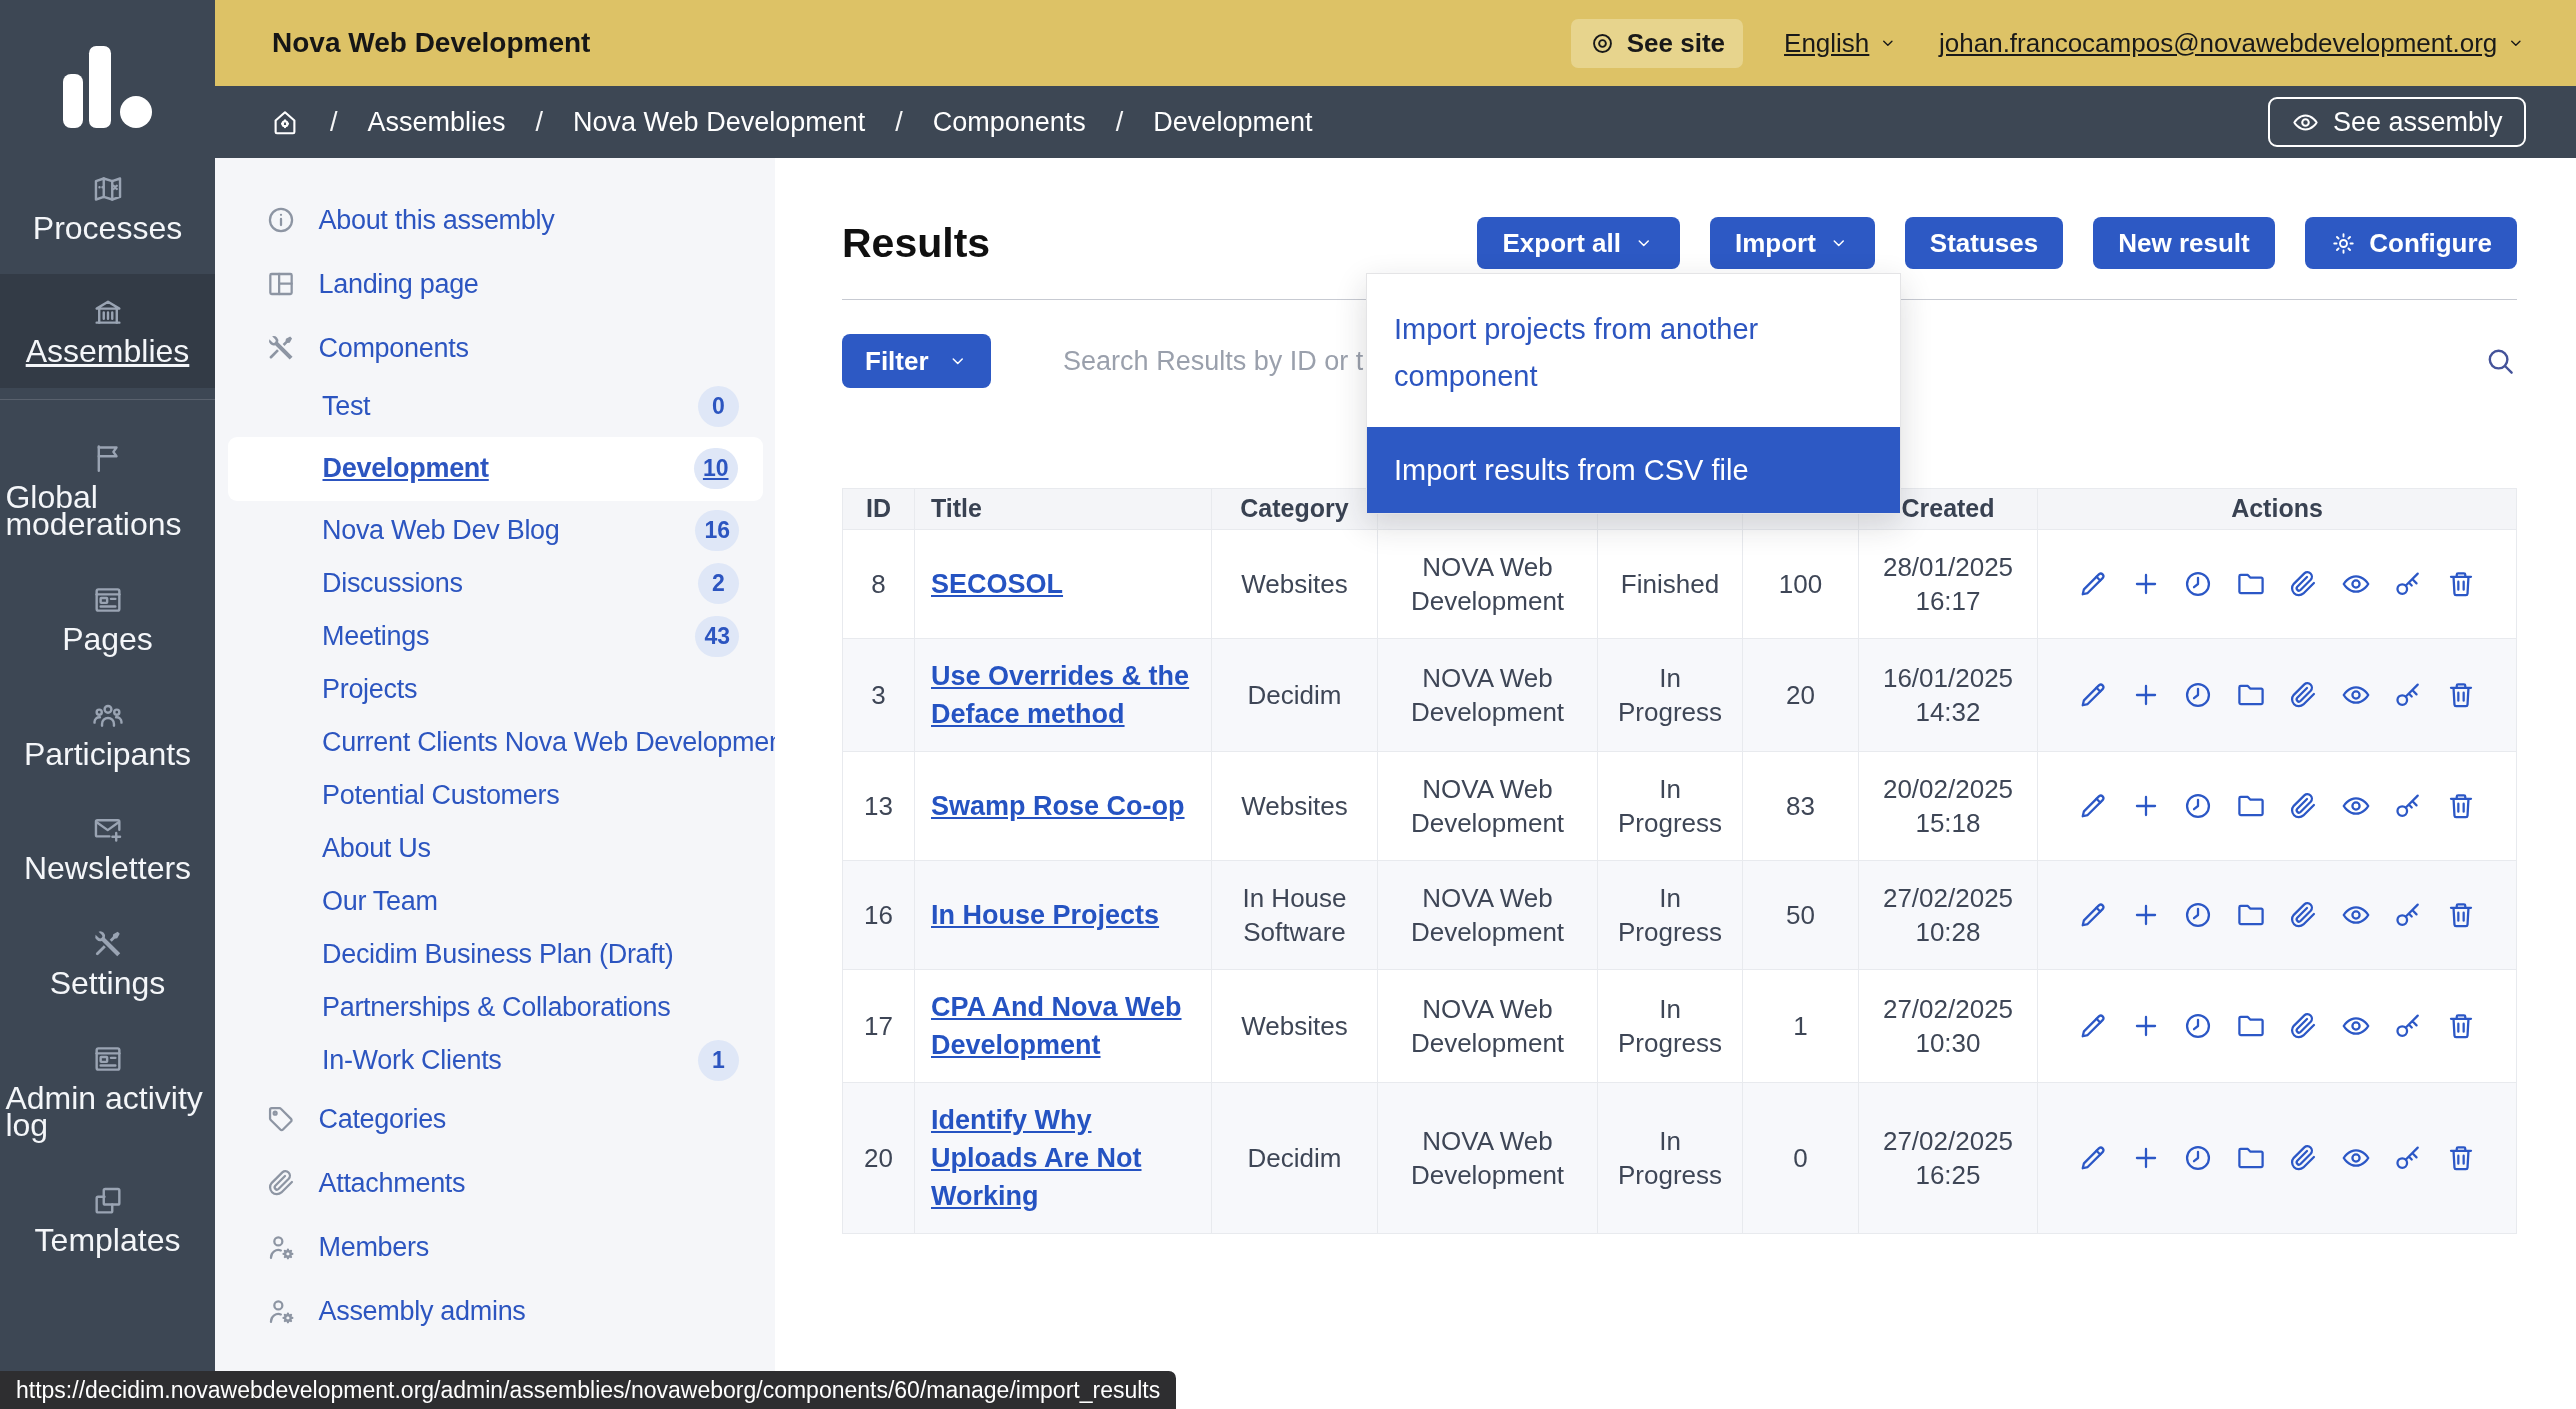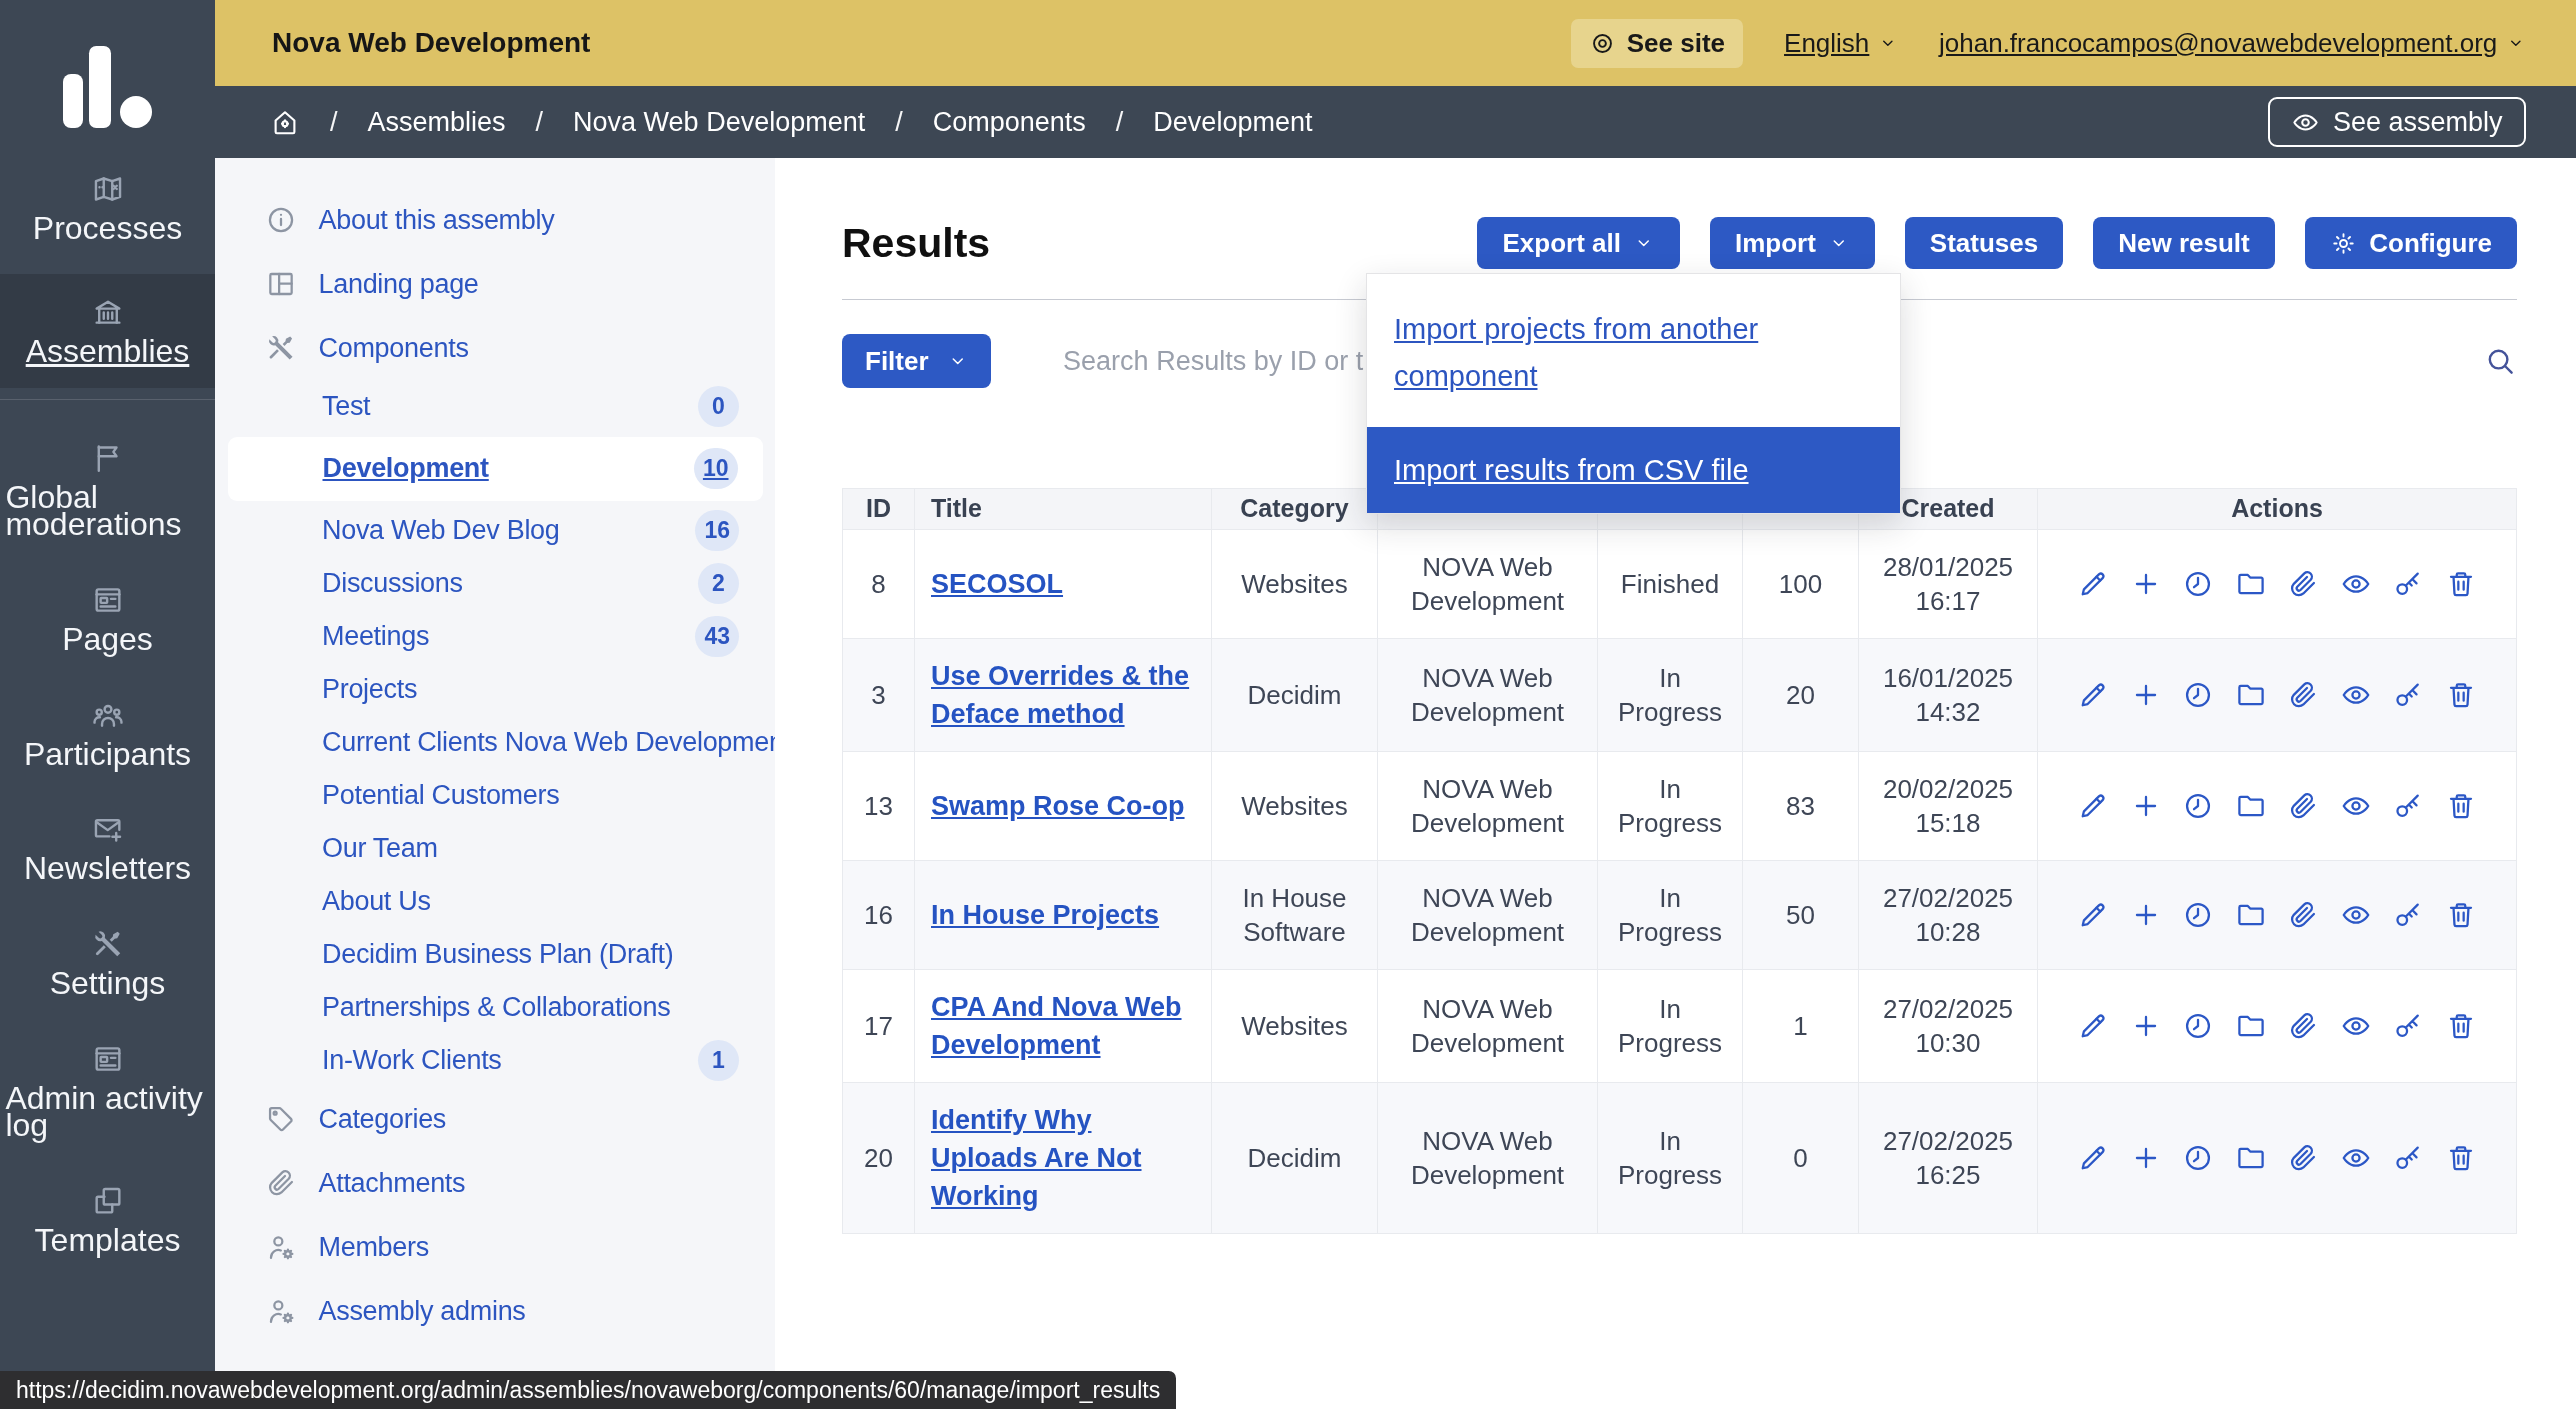--- a/index.html
+++ b/index.html
@@ -94,21 +94,21 @@
        padding:18px 12.5px;height:72px;line-height:34px;vertical-align:middle;overflow-wrap:break-word;}
   .results-table tbody tr:nth-child(even){background:#f7f8fb;}
   td.title-cell{text-align:left;padding-left:16px;}
   .title-link{color:#2553c2;font-weight:700;text-decoration:underline;font-size:27px;line-height:38px;cursor:pointer;}
   .action-icons{display:flex;justify-content:center;align-items:center;gap:20.6px;}
   .action{color:#2b57c6;cursor:pointer;display:inline-flex;}
   .action svg{width:32px;height:32px;}
 
   .import-menu{position:absolute;top:115px;right:675px;width:533px;background:#fff;
                border:0.9px solid #e4e4e6;box-shadow:0 10.7px 30px rgba(30,30,40,.16);z-index:6;}
-  .menu-item{padding:32px 27px 27px;font-size:29px;color:#2c55c0;line-height:47px;cursor:pointer;text-decoration:underline;}
+  .menu-item{padding:32px 27px 27px;font-size:29px;color:#2c55c0;line-height:47px;cursor:pointer;}
   .menu-item.highlighted{background:#2d59c4;color:#fff;padding:25px 27px;line-height:36px;}
 
   .statusbar{position:fixed;left:0;bottom:0;height:38px;background:#2e2e30;color:#fff;font-size:23px;
              line-height:38px;padding:0 16px;border-top-right-radius:7.2px;z-index:20;white-space:nowrap;}
 </style>
 </head>
 <body>
 
 <div class="app">
 
@@ -336,24 +336,24 @@
             <li class="side-sub">
               <span class="side-label">Projects</span>
             </li>
             <li class="side-sub">
               <span class="side-label">Current Clients Nova Web Development</span>
             </li>
             <li class="side-sub">
               <span class="side-label">Potential Customers</span>
             </li>
             <li class="side-sub">
+              <span class="side-label">About Us</span>
+            </li>
+            <li class="side-sub">
               <span class="side-label">Our Team</span>
-            </li>
-            <li class="side-sub">
-              <span class="side-label">About Us</span>
             </li>
             <li class="side-sub">
               <span class="side-label">Decidim Business Plan (Draft)</span>
             </li>
             <li class="side-sub">
               <span class="side-label">Partnerships &amp; Collaborations</span>
             </li>
             <li class="side-sub">
               <span class="side-label">In-Work Clients</span>
               <span class="badge">1</span>

